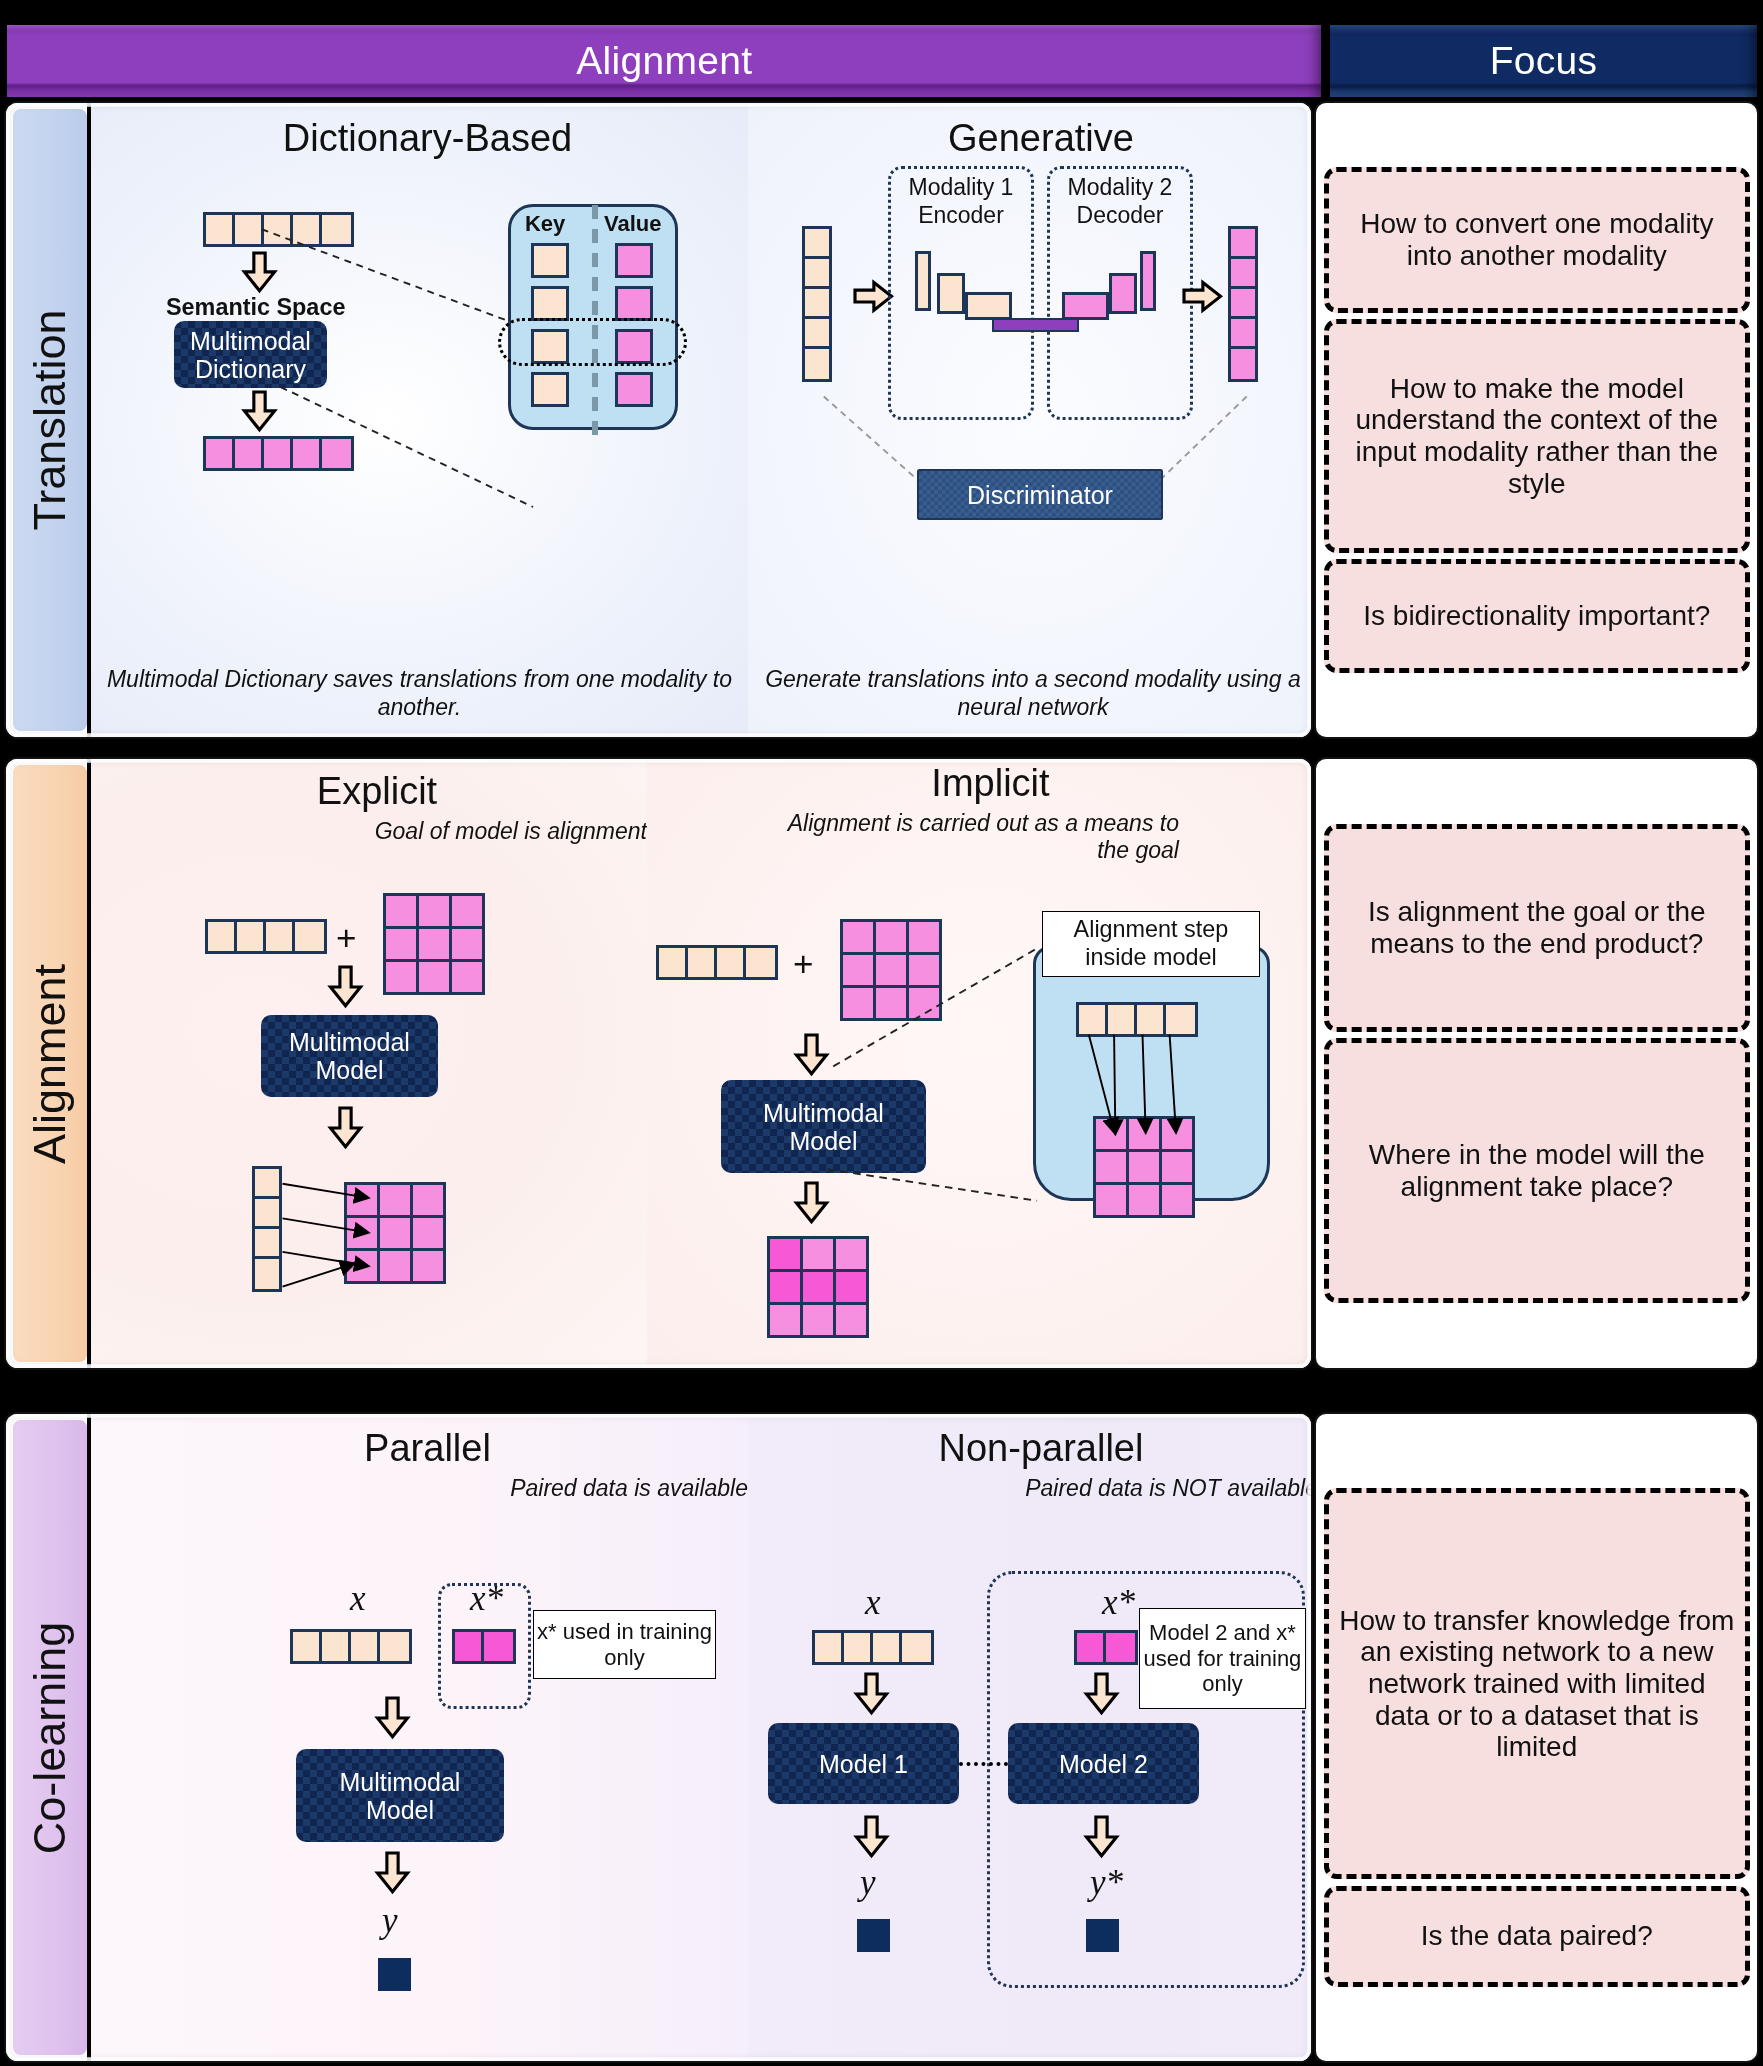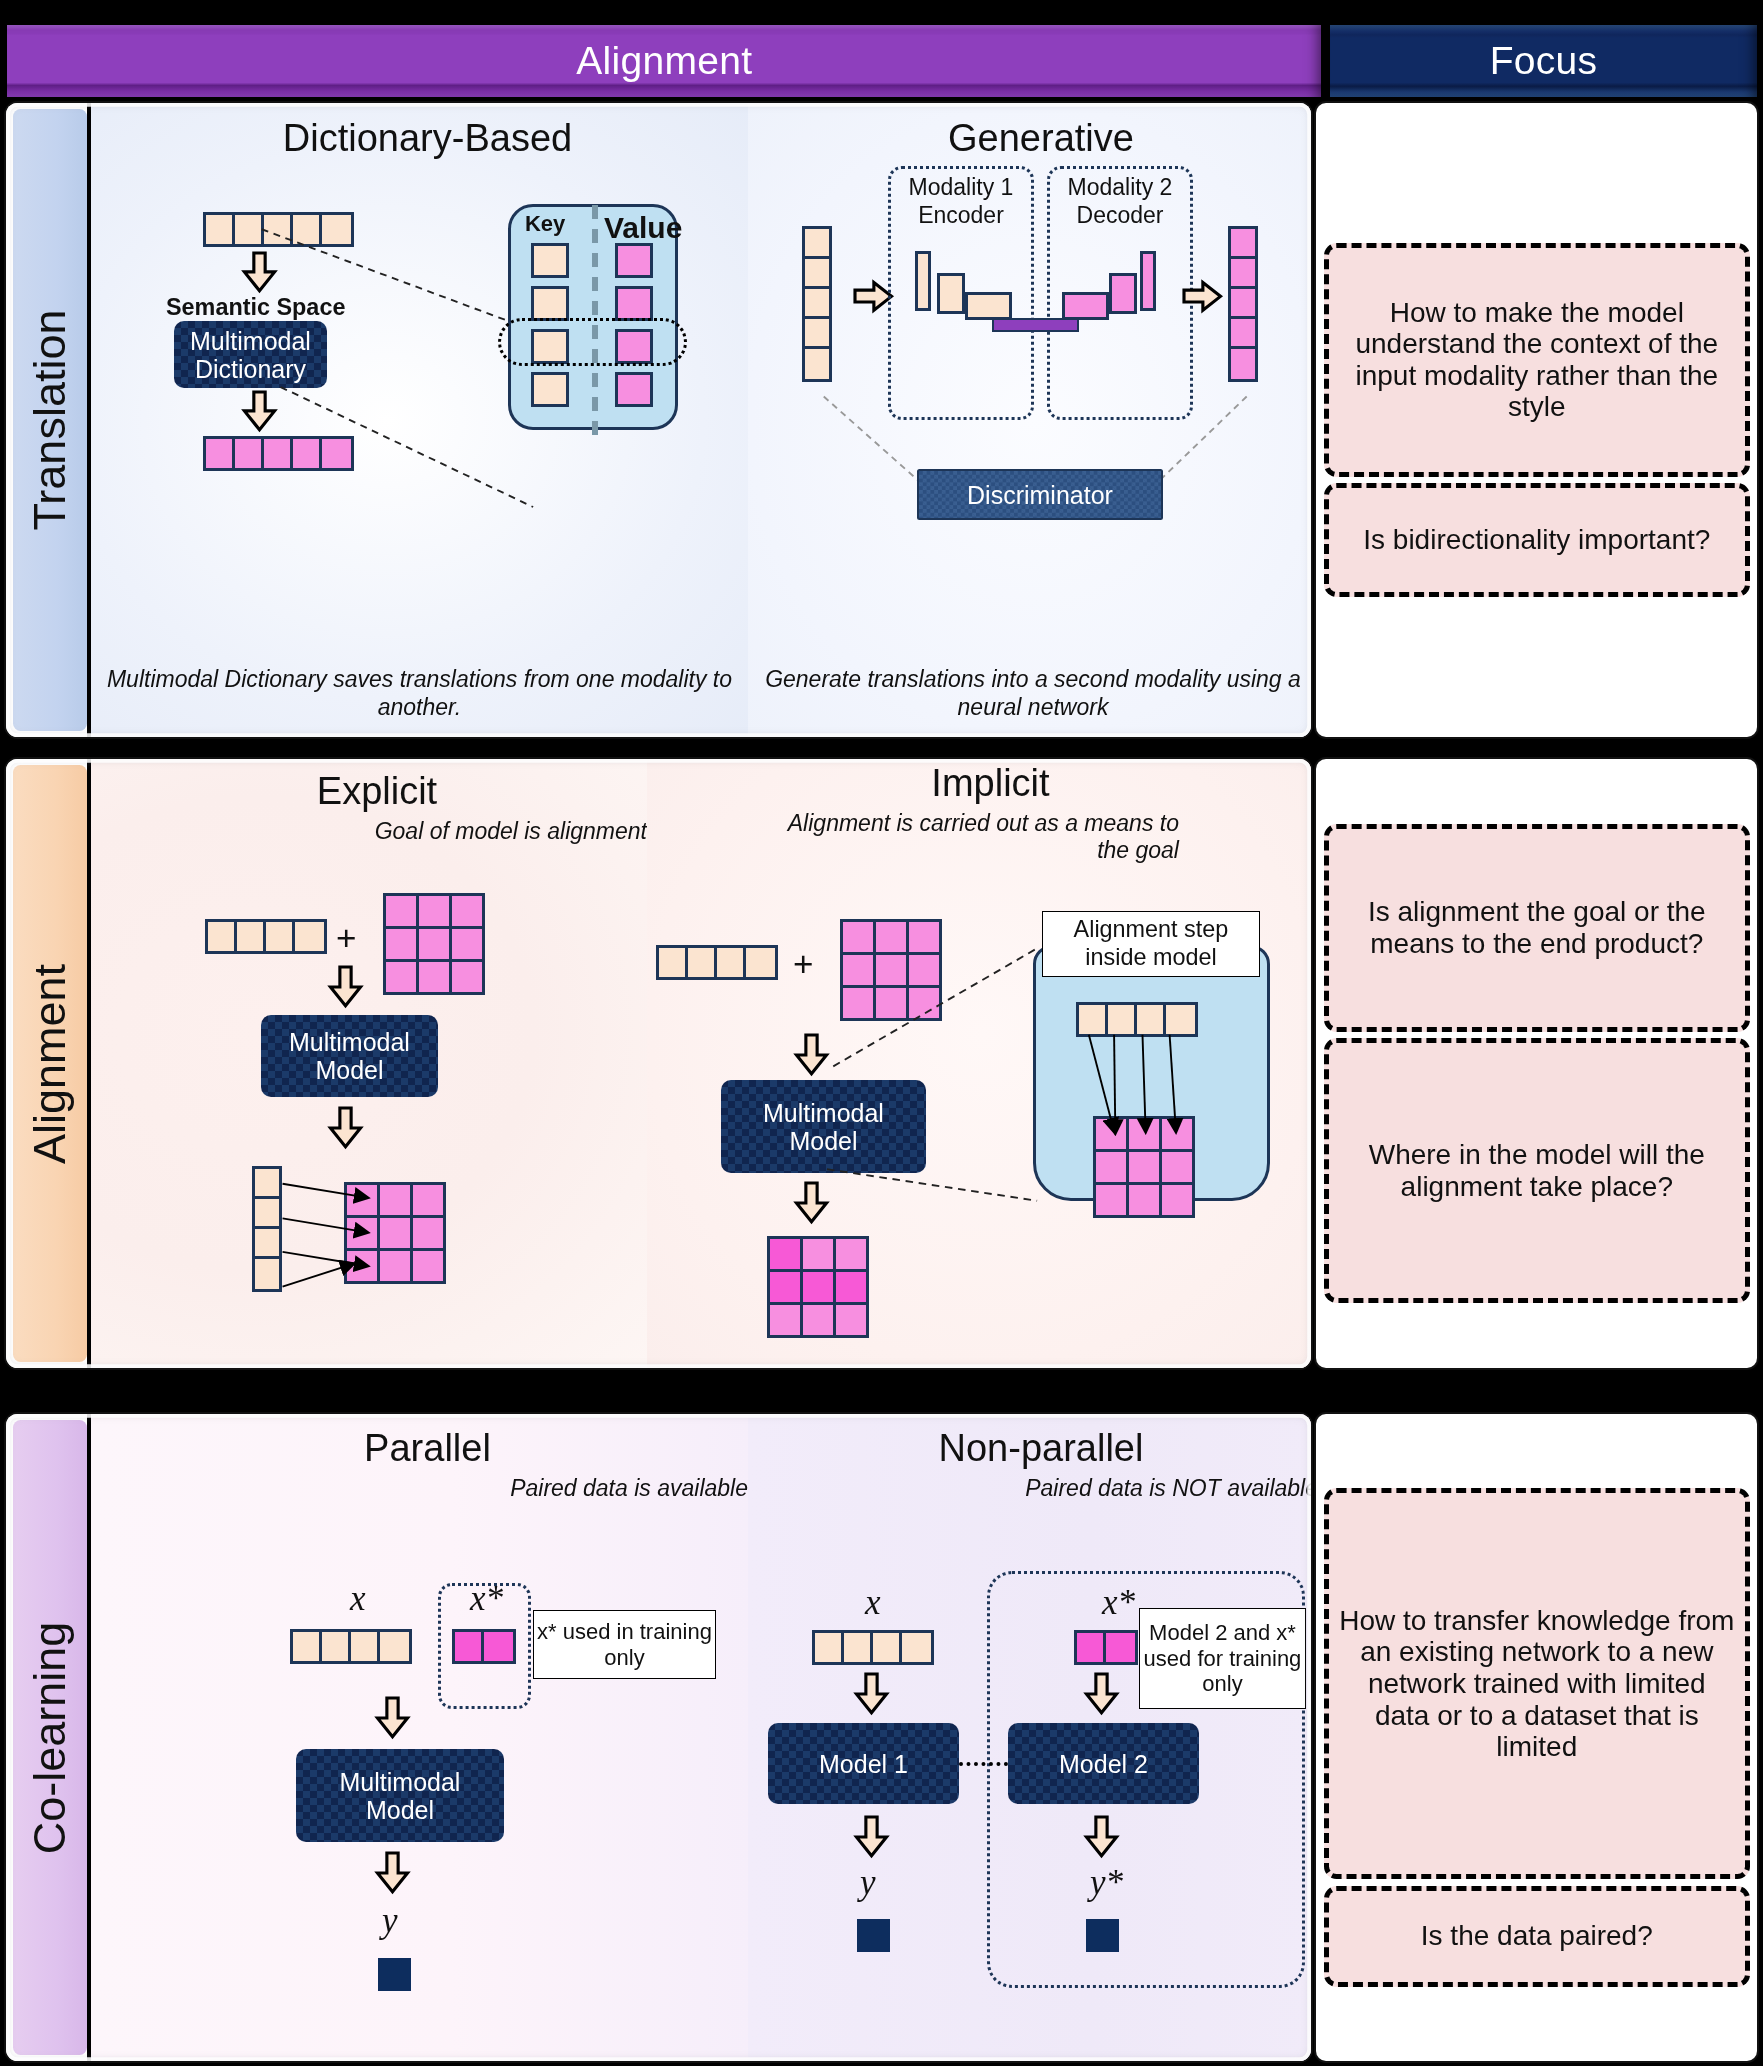--- a/index.html
+++ b/index.html
@@ -211,21 +211,21 @@
             <div class="cell-pink"></div>
         </div>
 
         <svg class="abs" style="left:0; top:0" width="657" height="606" viewBox="0 0 1040 960">
           <line x1="270" y1="200" x2="700" y2="360" stroke="#222" stroke-width="3" stroke-dasharray="11 9"></line>
           <line x1="300" y1="450" x2="700" y2="640" stroke="#222" stroke-width="3" stroke-dasharray="11 9"></line>
         </svg>
 
         <div class="abs bluepill" style="left:417px; top:101px; width:170px; height:226px">
           <div class="abs bold" style="left:14px; top:3.8px; font-size:22px; color:#111">Key</div>
-          <div class="abs bold" style="left:93px; top:3.8px; font-size:30px; color:#111">Value</div>
+          <div class="abs bold" style="left:93px; top:3.8px; font-size:22px; color:#111">Value</div>
 
           <div class="abs" style="left:81px; top:-2.5px; width:5.7px; height:230px;
                background:repeating-linear-gradient(to bottom,#7a98a8 0 14px,transparent 14px 24px);"></div>
 
           <div class="abs" style="left:20px;  top:36px;  width:38px;height:35px;background:#fbe4d0;border:3.2px solid #1d3557"></div>
           <div class="abs" style="left:20px;  top:79px; width:38px;height:35px;background:#fbe4d0;border:3.2px solid #1d3557"></div>
           <div class="abs" style="left:20px;  top:122px; width:38px;height:35px;background:#fbe4d0;border:3.2px solid #1d3557"></div>
           <div class="abs" style="left:20px;  top:165px; width:38px;height:35px;background:#fbe4d0;border:3.2px solid #1d3557"></div>
 
           <div class="abs" style="left:104px; top:36px;  width:38px;height:35px;background:#f78fe0;border:3.2px solid #1d3557"></div>
@@ -292,20 +292,21 @@
              background-size:7.6px 7.6px; background-position:0 0,3.8px 3.8px; border:2.5px solid #1d3557">
           <span>Discriminator</span>
         </div>
 
         <div class="panel-caption">Generate translations into a second modality using a neural network</div>
       </div>
     </div>
   </div>
 
   <div class="focus-card">
+    <div class="focus-item" style="flex:0 0 146px">How to convert one modality into another modality</div>
     <div class="focus-item" style="flex:0 0 234px">How to make the model understand the context of the input modality rather than the style</div>
     <div class="focus-item" style="flex:0 0 114px">Is bidirectionality important?</div>
   </div>
 </div>
 
 <div class="row row-2">
   <div class="tax-card">
     <div class="cat-strip strip-orange">
       <span class="cat-label">Alignment</span>
     </div>

